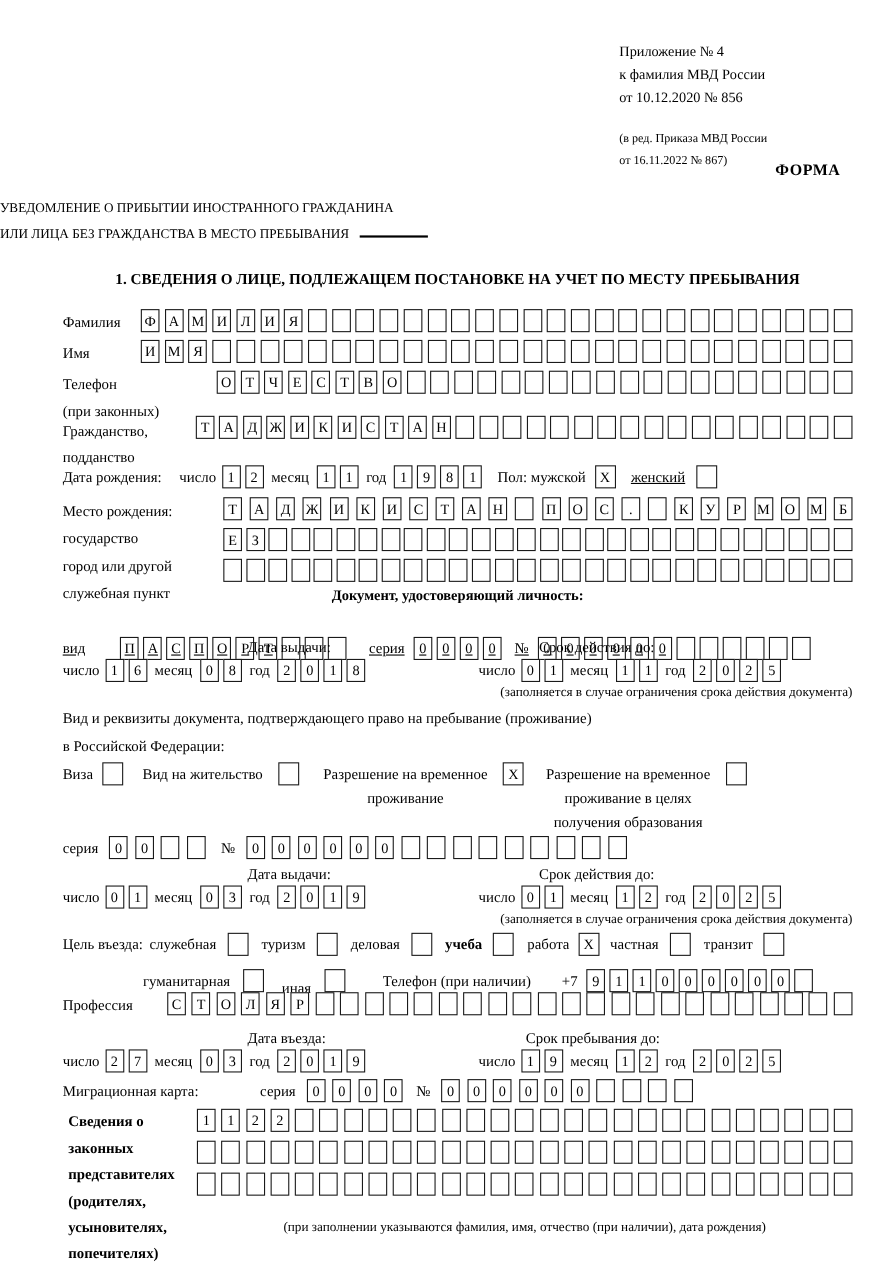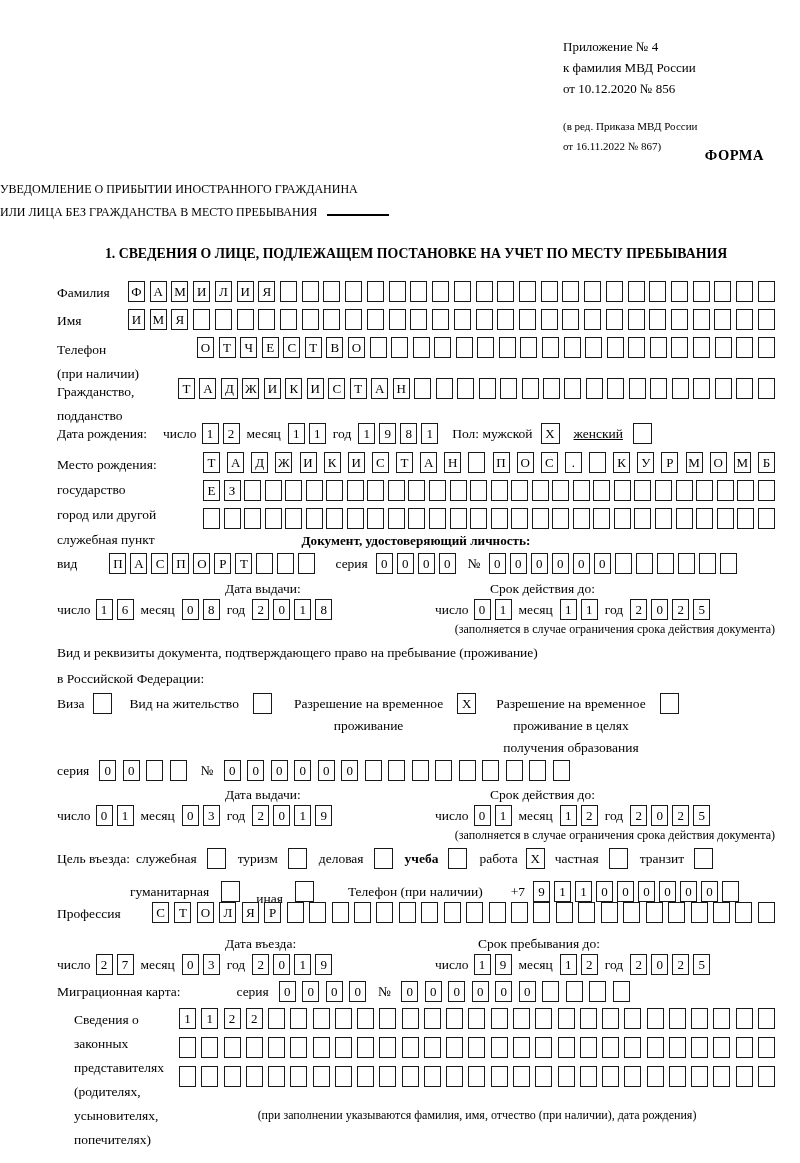--- a/index.html
+++ b/index.html
@@ -125,21 +125,21 @@
       <span class="cell"></span>
       <span class="cell"></span>
       <span class="cell"></span>
       <span class="cell"></span>
       <span class="cell"></span>
       <span class="cell"></span>
     </div>
 
   <div class="abs lbl" style="left:57px;top:338px;">
     <div>Телефон</div>
-    <div>(при наличии)</div>
+    <div>(при законных)</div>
   </div>
   <div class="abs cells sb" style="left:197px;top:337px;width:578px;">
       <span class="cell">О</span>
       <span class="cell">Т</span>
       <span class="cell">Ч</span>
       <span class="cell">Е</span>
       <span class="cell">С</span>
       <span class="cell">Т</span>
       <span class="cell">В</span>
       <span class="cell">О</span>
@@ -314,21 +314,21 @@
       <span class="cell"></span>
       <span class="cell"></span>
       <span class="cell"></span>
       <span class="cell"></span>
       <span class="cell"></span>
       <span class="cell"></span>
     </div>
 
   <div class="abs center b" style="top:533px;font-size:13.2px;">Документ, удостоверяющий личность:</div>
 
-  <div class="row" style="left:57px;top:553px;">
+  <div class="row" style="left:57px;top:579px;text-decoration:underline;">
     <span style="margin-right:32px;">вид</span>
     <span class="cells gap">
         <span class="cell">П</span>
         <span class="cell">А</span>
         <span class="cell">С</span>
         <span class="cell">П</span>
         <span class="cell">О</span>
         <span class="cell">Р</span>
         <span class="cell">Т</span>
         <span class="cell"></span>
@@ -632,21 +632,21 @@
         <span class="cell">0</span>
         <span class="cell">0</span>
         <span class="cell">0</span>
         <span class="cell"></span>
         <span class="cell"></span>
         <span class="cell"></span>
         <span class="cell"></span>
       </span>
   </div>
 
-  <div class="abs" style="left:74px;top:1008px;line-height:24px;">
+  <div class="abs" style="left:62px;top:1008px;line-height:24px;font-weight:bold;">
     <div>Сведения о</div>
     <div>законных</div>
     <div>представителях</div>
     <div>(родителях,</div>
     <div>усыновителях,</div>
     <div>попечителях)</div>
   </div>
   <div class="abs cells sb" style="left:179px;top:1008px;width:596px;">
       <span class="cell">1</span>
       <span class="cell">1</span>

